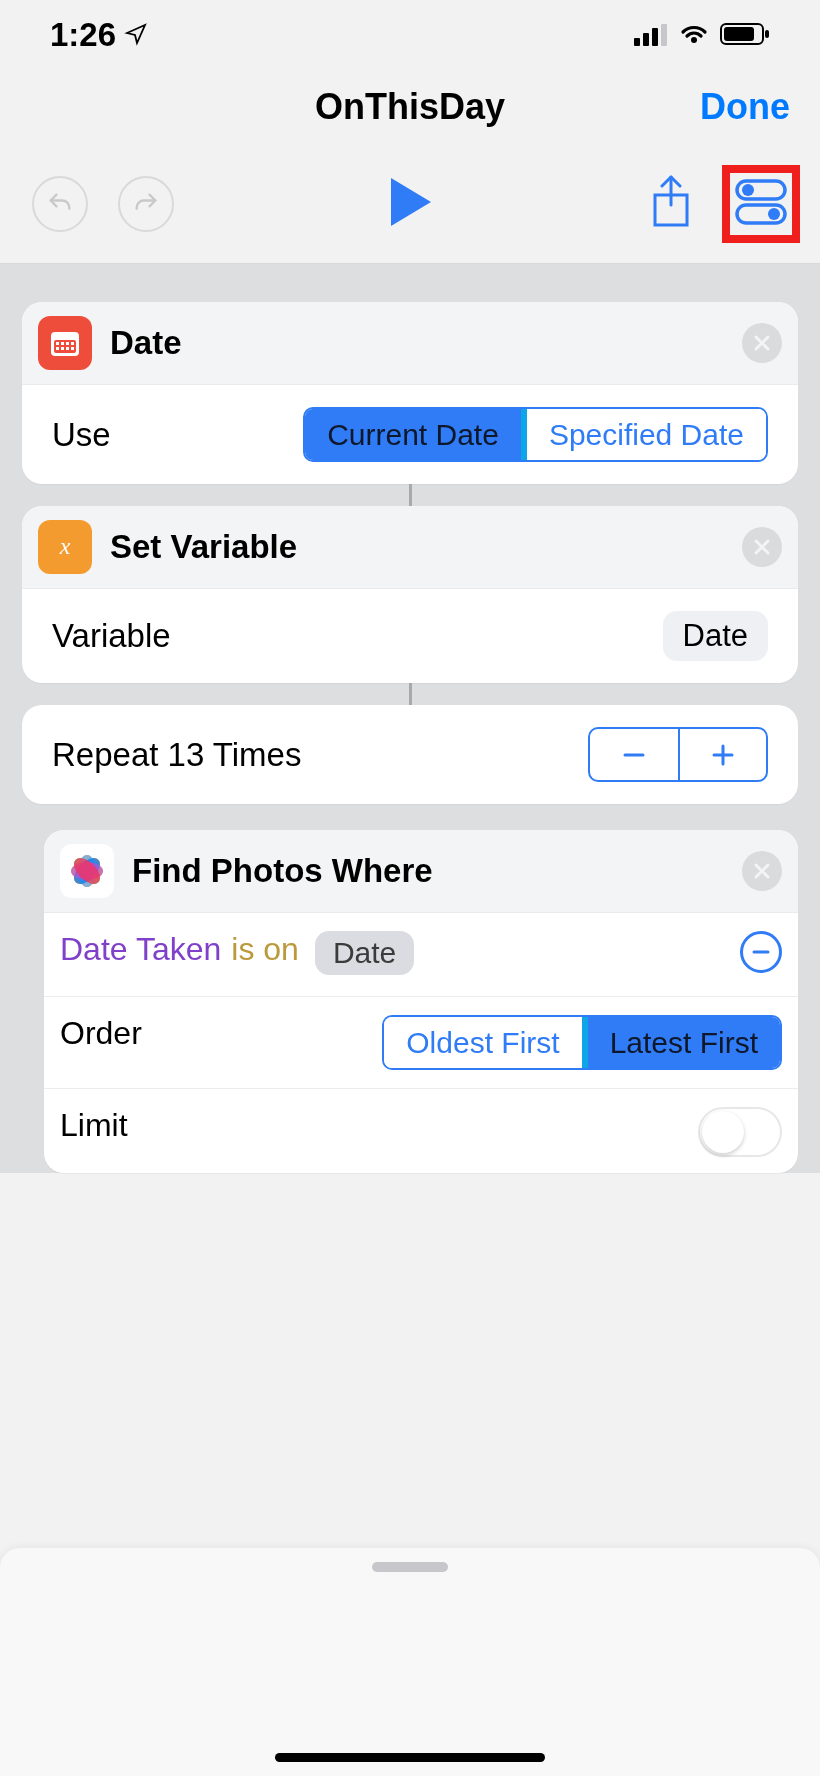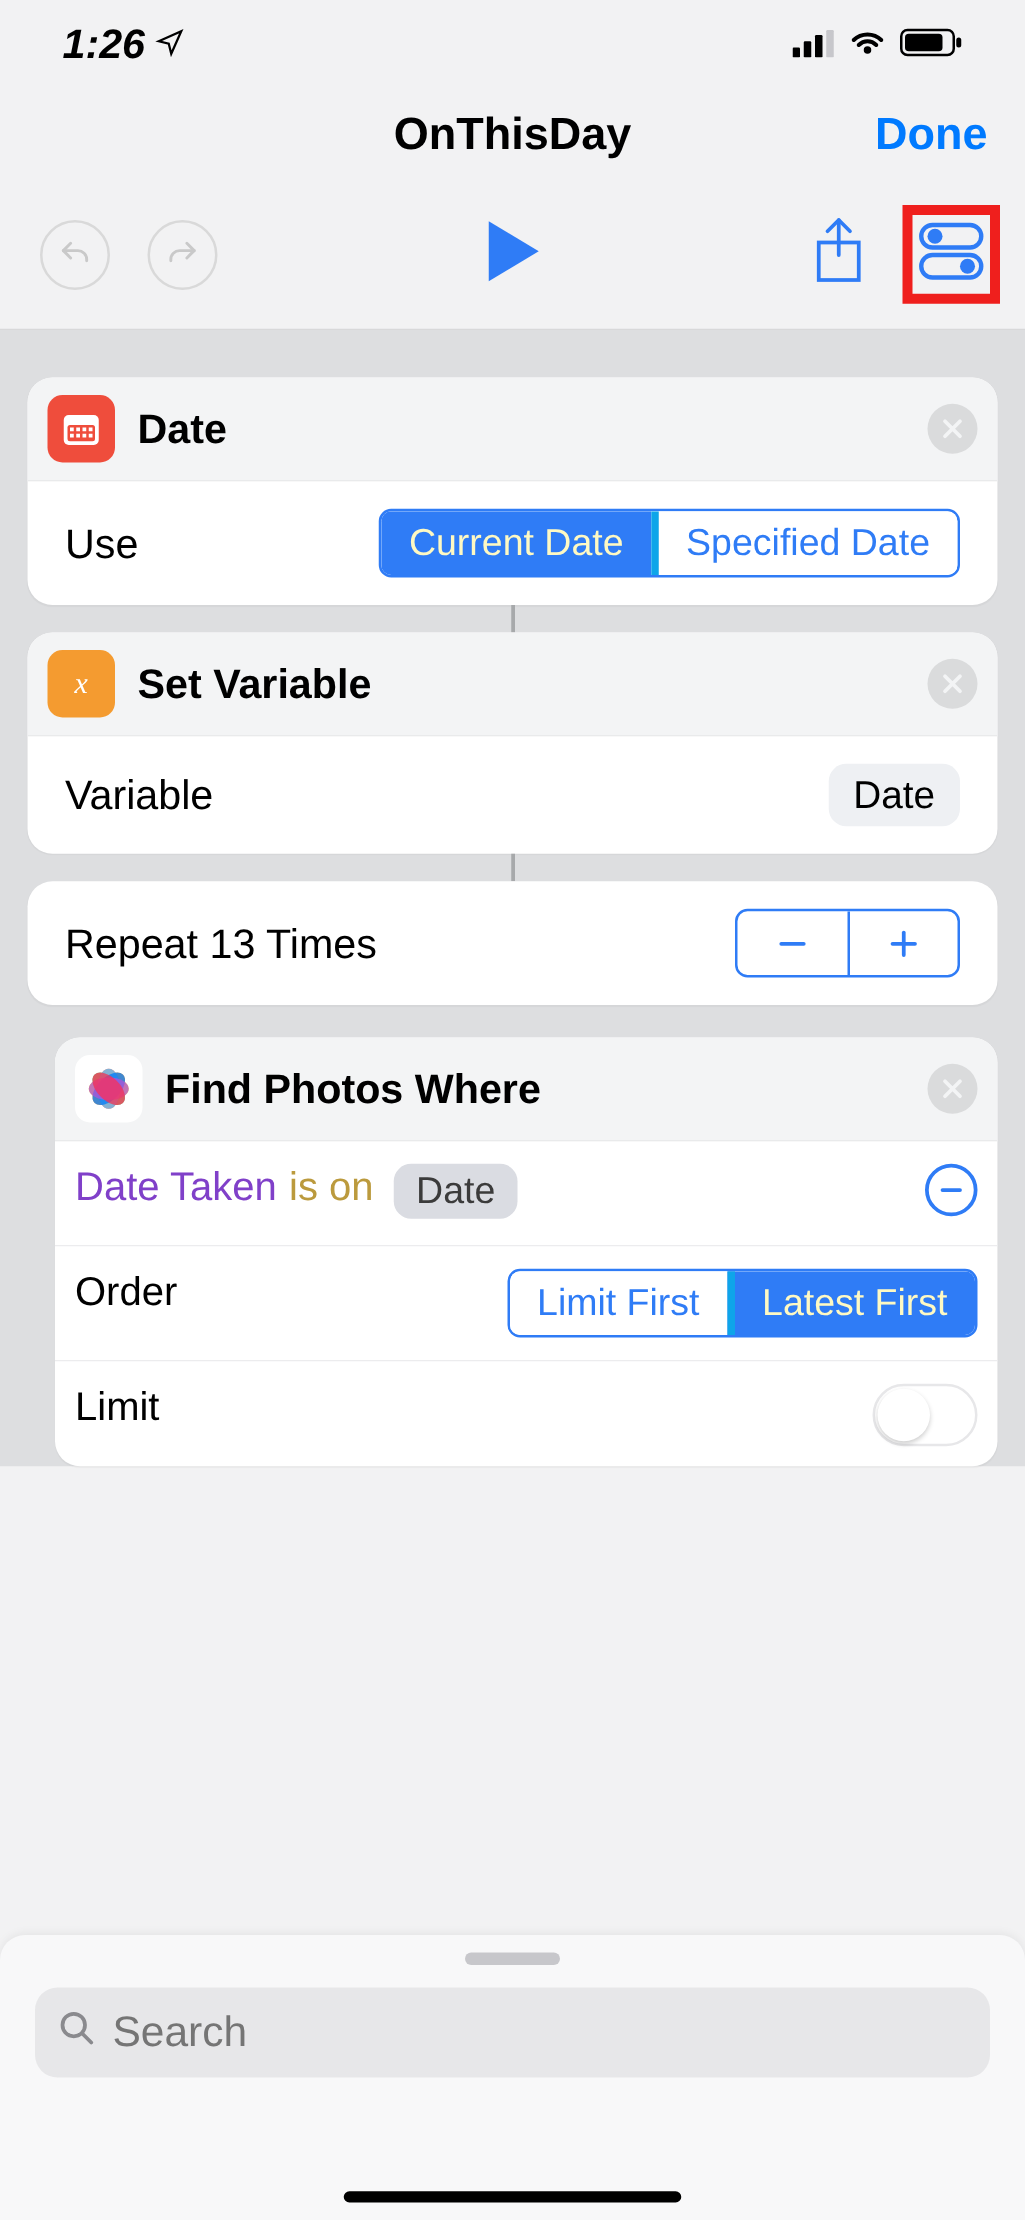--- a/index.html
+++ b/index.html
@@ -15,21 +15,20 @@
 
   
   .status-bar {
     height: 70px;
     display: flex;
     align-items: center;
     justify-content: space-between;
     padding: 0 50px 0 50px;
     font-size: 33px;
     font-weight: 600;
-    font-style: italic;
   }
   .status-left { display: flex; align-items: center; gap: 8px; }
   .status-right { display: flex; align-items: center; gap: 10px; }
 
   
   .nav-header {
     position: relative;
     height: 74px;
     display: flex;
     align-items: center;
@@ -161,21 +160,21 @@
     height: 55px;
   }
   .seg .seg-item {
     display: flex; align-items: center; justify-content: center;
     font-size: 30px;
     font-weight: 500;
     color: #2f7cf6;
     background: #fff;
     padding: 0 22px;
   }
-  .seg .seg-item.active { background: #2f7cf6; color: #fef9c3; }
+  .seg .seg-item.active { background: #2f7cf6; color: #0f172a; }
   .seg .seg-item + .seg-item { border-left: 6px solid #0ea5e9; }
 
   
   .chip {
     background: #eef0f3;
     border-radius: 14px;
     padding: 7px 20px;
     font-size: 31px;
     font-weight: 500;
   }
@@ -487,40 +486,31 @@
               <line x1="3" y1="10" x2="17" y2="10" stroke="currentColor" stroke-width="3" stroke-linecap="round"></line>
             </svg>
         </div>
       </div>
 
 
 
       <div class="photo-row">
         <span class="label" style="font-weight:500">Order</span>
         <div class="seg" style="margin-left:auto">
-          <div class="seg-item">Limit First</div>
+          <div class="seg-item">Oldest First</div>
           <div class="seg-item active">Latest First</div>
         </div>
       </div>
 
       <div class="photo-row" style="height:52px; overflow:hidden;">
         <span class="label" style="font-weight:500">Limit</span>
         <div class="ios-switch"></div>
       </div>
 
     </div>
   </div>
 
 </div>
 
 <div class="sheet">
   <div class="grabber"></div>
-  <div class="search-field">
-    <span>
-      <svg width="30" height="30" viewBox="0 0 30 30">
-          <circle cx="13" cy="13" r="9" fill="none" stroke="#8a8a8e" stroke-width="3"></circle>
-          <line x1="20" y1="20" x2="27" y2="27" stroke="#8a8a8e" stroke-width="3" stroke-linecap="round"></line>
-        </svg>
-    </span>
-    <input type="text" style="border: none; background: transparent; font-size: 34px; color: rgb(138, 138, 142); outline: none; width: 100%;" placeholder="Search">
-  </div>
   <div class="home-indicator"></div>
 </div>
 
 </body></html>

